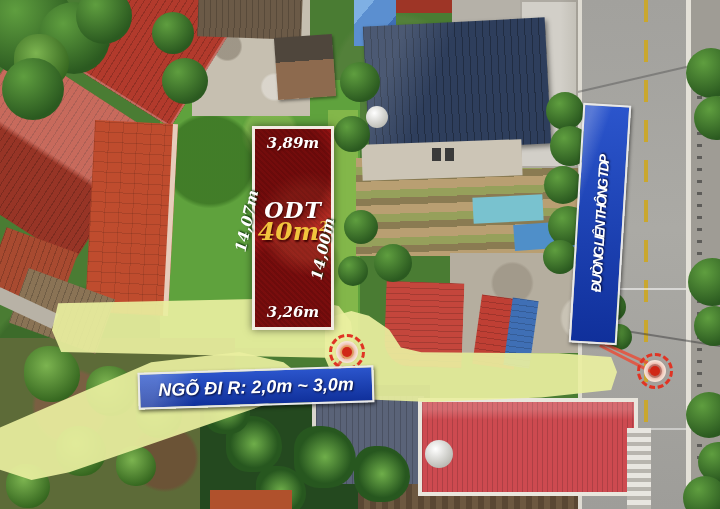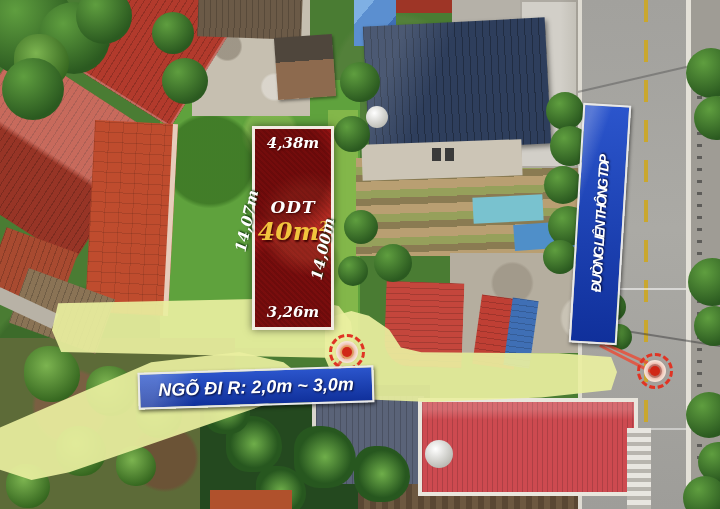--- a/index.html
+++ b/index.html
@@ -169,22 +169,22 @@
        clip-path:polygon(0% 9%, 9% 1%, 15% 6%, 22% 21%, 26% 40%, 33% 45%, 80% 46%, 98% 50%, 100% 66%, 98% 85%, 74% 93%, 36% 98%, 13% 95%, 4% 80%, 0% 51%);"></div>
 
   <div class="abs" style="left:252px;top:126px;width:76px;height:198px;
        border:3px solid #f2ece2;box-shadow:0 0 8px rgba(0,0,0,.5);
        background:
          radial-gradient(circle at 30% 20%, rgba(60,0,0,.45) 0 30%, transparent 42%),
          radial-gradient(circle at 72% 48%, rgba(255,120,80,.22) 0 30%, transparent 45%),
          radial-gradient(circle at 48% 82%, rgba(60,0,0,.4) 0 28%, transparent 40%),
          repeating-linear-gradient(45deg, rgba(0,0,0,.12) 0 2px, transparent 2px 4px),
          #a21616;">
-    <div class="dim" style="position:absolute;top:5px;left:0;width:100%;text-align:center;">4,38m</div>
-    <div class="dim" style="position:absolute;top:68px;left:0;width:100%;text-align:center;font-size:17px;letter-spacing:1px;">ODT</div>
+    <div class="dim" style="position:absolute;top:5px;left:0;width:100%;text-align:center;">3,89m</div>
+    <div class="dim" style="position:absolute;top:68px;left:0;width:100%;text-align:center;font-size:22px;letter-spacing:1px;">ODT</div>
     <div style="position:absolute;top:88px;left:0;width:100%;text-align:center;color:#f2c43d;
                 font-family:'DejaVu Serif',serif;font-weight:bold;font-style:italic;font-size:25px;
                 text-shadow:1px 2px 2px rgba(60,0,0,.95);">
       <span>40m</span><sup style="font-size:13px;">2</sup>
     </div>
     <div class="dim" style="position:absolute;bottom:6px;left:0;width:100%;text-align:center;">3,26m</div>
   </div>
   <div class="dim" style="position:absolute;left:212px;top:212px;width:70px;text-align:center;transform:rotate(-78deg);text-shadow:1px 1px 2px rgba(0,40,0,.9);">14,07m</div>
   <div class="dim" style="position:absolute;left:288px;top:240px;width:70px;text-align:center;transform:rotate(-78deg);text-shadow:1px 1px 2px rgba(0,40,0,.9);">14,00m</div>
 

